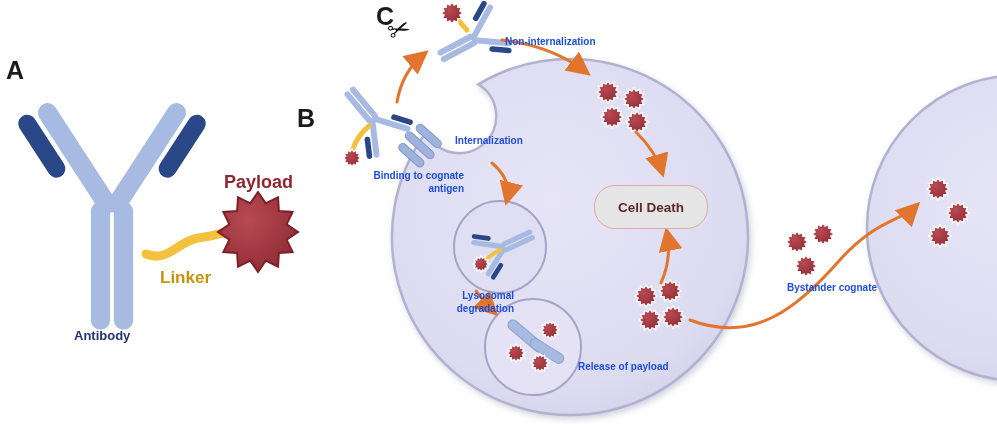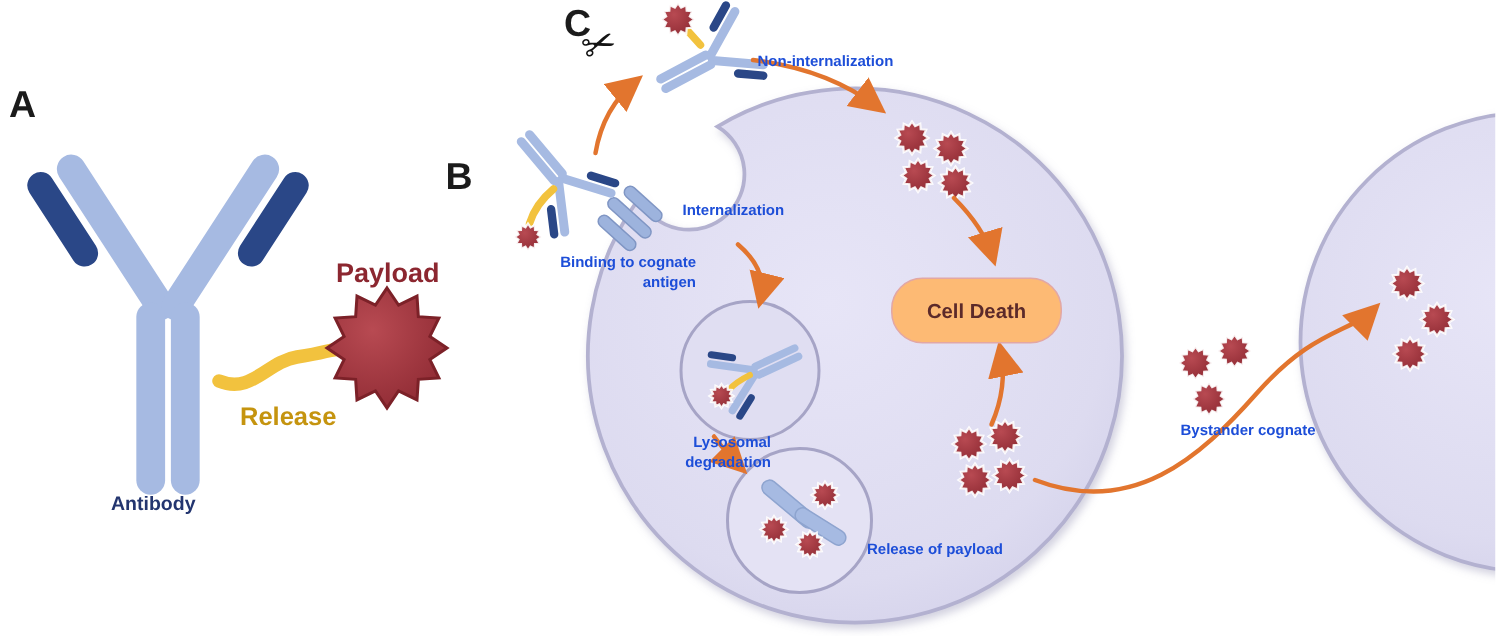--- a/index.html
+++ b/index.html
@@ -7,21 +7,21 @@
        font-family:"Liberation Sans",sans-serif;}
   #fig svg{position:absolute;left:0;top:0;}
   .lbl{position:absolute;font-weight:bold;color:#1d4ed8;font-size:10px;line-height:1.25;
        text-align:right;white-space:nowrap;}
   .lbl.wrap{white-space:normal;}
   .panel-letter{position:absolute;font-size:25px;font-weight:800;color:#1b1b1b;}
   .payload-lbl{position:absolute;font-size:18px;font-weight:bold;color:#8c2730;text-align:center;}
   .linker-lbl{position:absolute;font-size:17px;font-weight:bold;color:#c5940f;}
   .antibody-lbl{position:absolute;font-size:13px;font-weight:bold;color:#23356f;}
   .cell-death-box{position:absolute;left:594px;top:185px;width:112px;height:42px;
-       background:#fdba74;border:1.5px solid #e2a7a5;border-radius:21px;
+       background:#e5e5e5;border:1.5px solid #e2a7a5;border-radius:21px;
        display:flex;align-items:center;justify-content:center;
        font-size:13.5px;font-weight:bold;color:#5c2a2a;}
   .scissors{position:absolute;left:388px;top:14px;font-size:27px;color:#141414;
        transform:rotate(-20deg);}
 </style>
 </head>
 <body>
 
 <div id="fig">
 
@@ -123,21 +123,21 @@
       <path marker-end="url(#ah)" d="M 661 283 Q 672 258 667 233"></path>
       <path marker-end="url(#ah)" d="M 690 320 C 755 345 800 305 838 262 S 900 222 916 206"></path>
     </g>
   </svg>
 
   <div class="panel-letter" style="left:6px;top:56px;">A</div>
   <div class="panel-letter" style="left:297px;top:104px;">B</div>
   <div class="panel-letter" style="left:376px;top:2px;">C</div>
 
   <div class="payload-lbl" style="left:224px;top:172px;">Payload</div>
-  <div class="linker-lbl" style="left:160px;top:268px;">Release</div>
+  <div class="linker-lbl" style="left:160px;top:268px;">Linker</div>
   <div class="antibody-lbl" style="left:74px;top:328px;">Antibody</div>
 
   <div class="scissors">✂</div>
 
   <div class="lbl" style="left:505px;top:36px;">Non-internalization</div>
   <div class="lbl wrap" style="left:348px;top:170px;width:100px;margin-left:16px;">Binding to cognate antigen</div>
   <div class="lbl" style="left:455px;top:135px;">Internalization</div>
   <div class="lbl wrap" style="left:392px;top:290px;width:84px;margin-left:38px;">Lysosomal degradation</div>
   <div class="lbl" style="left:578px;top:361px;">Release of payload</div>
   <div class="lbl" style="left:787px;top:282px;">Bystander cognate</div>

